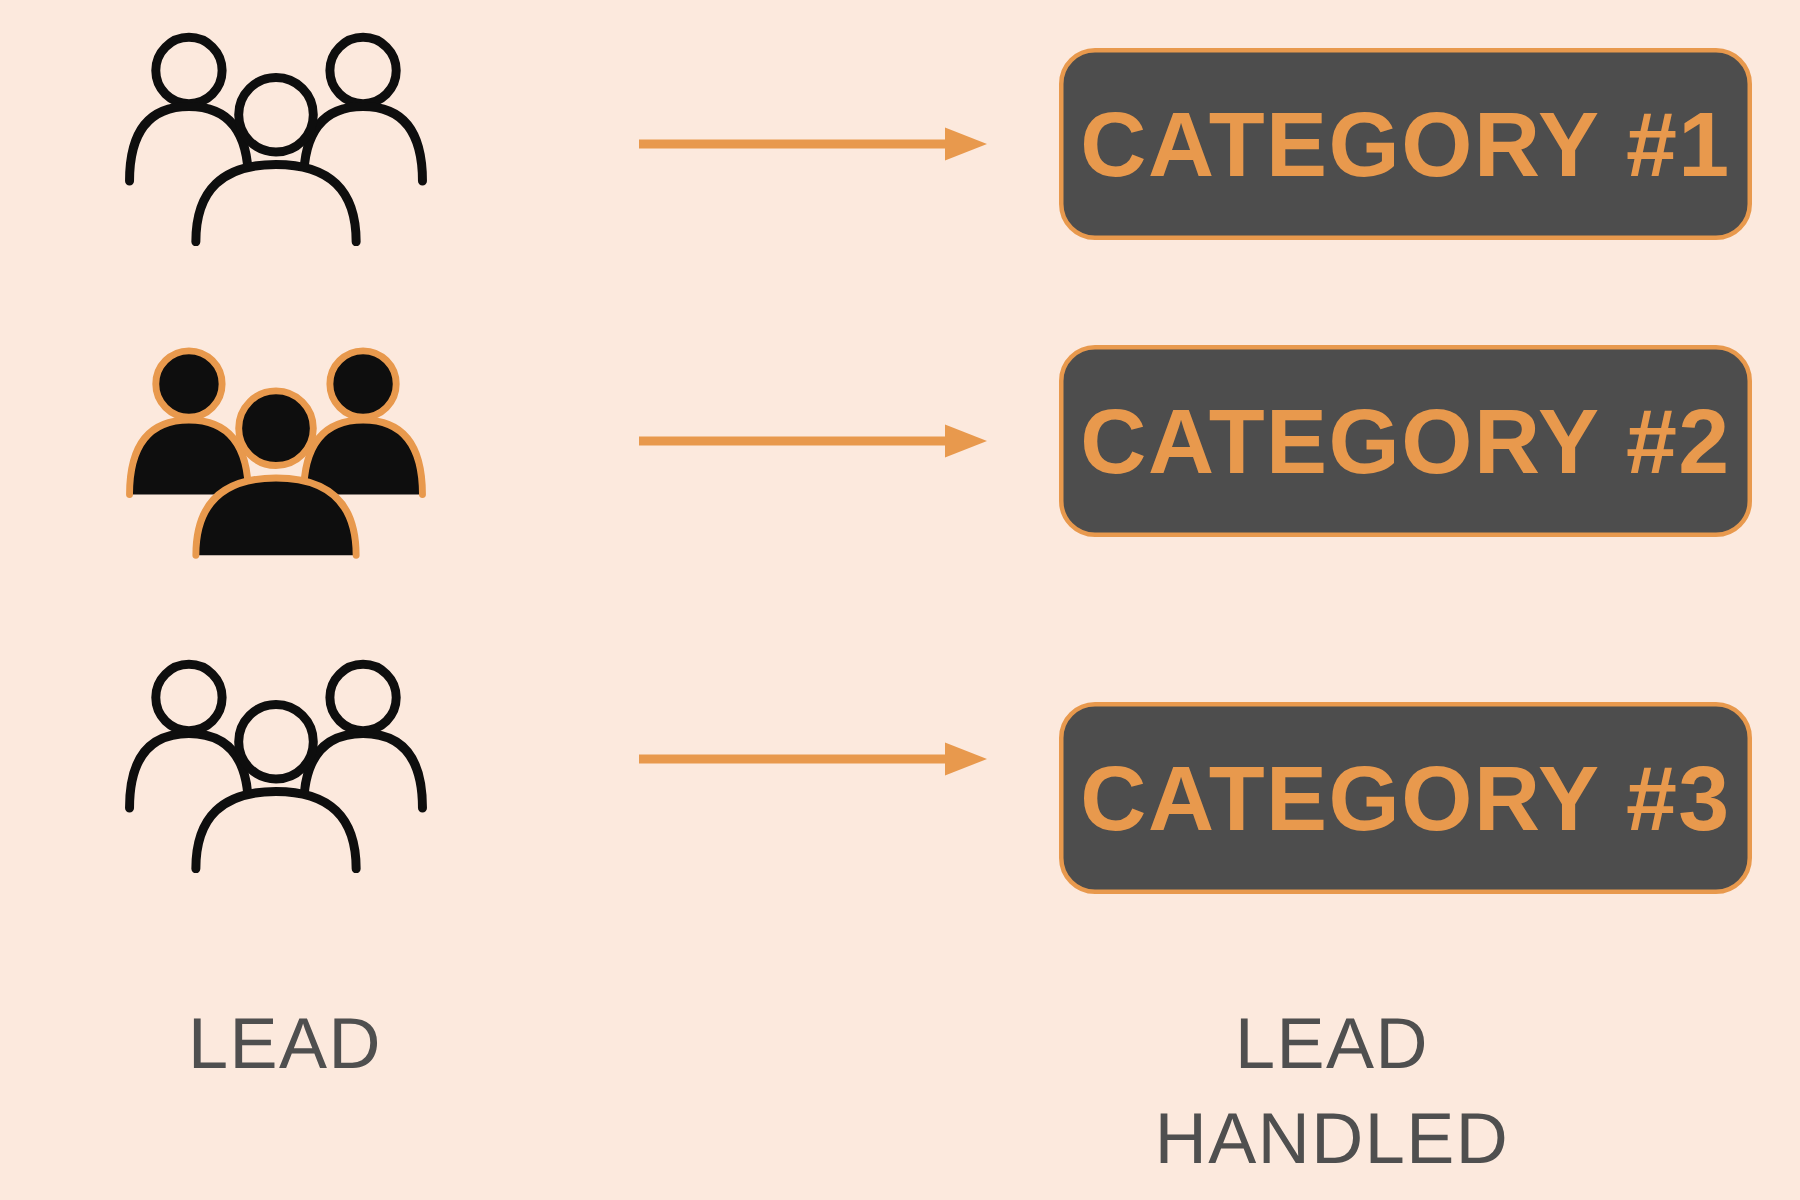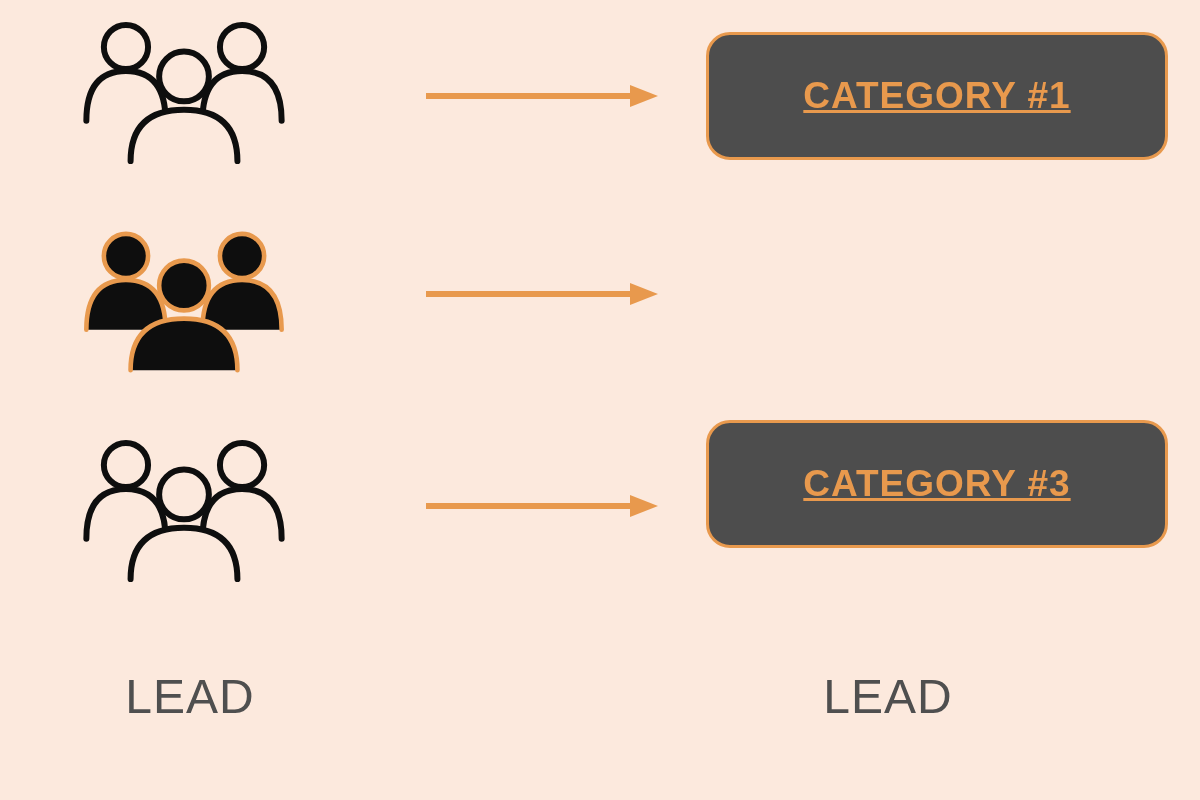--- a/index.html
+++ b/index.html
@@ -31,21 +31,21 @@
   .arrow polygon{fill:var(--accent);}
   .category-box{
     position:absolute;left:706px;width:462px;height:128px;
     background:var(--box_bg);
     border:3px solid var(--accent);
     border-radius:24px;
     display:flex;align-items:center;justify-content:center;
   }
   .category-label{
     color:var(--accent);
-    font-size:37px;font-weight:700;letter-spacing:1px;text-decoration:underline;
+    font-size:61px;font-weight:700;letter-spacing:1px;
   }
   .footer-label{
     position:absolute;top:652px;width:380px;
     text-align:center;color:var(--label_text);
     font-size:48px;line-height:1.32;letter-spacing:1px;margin-top:13px;
   }
   .footer-left{left:0px;}
   .footer-right{left:698px;}
 </style>
 </head>
@@ -78,39 +78,43 @@
       <circle cx="183" cy="38" r="24"></circle>
       <path d="M140,118 Q140,64 183,64 Q226,64 226,118"></path>
       <circle cx="120" cy="70" r="27"></circle>
       <path d="M62,162 Q62,106 120,106 Q178,106 178,162"></path>
     </svg>
   </div>
   <svg class="arrow" style="left:424px;top:278px;" viewBox="0 0 236 32">
     <line x1="2" y1="16" x2="206" y2="16"></line>
     <polygon points="206,5 234,16 206,27"></polygon>
   </svg>
+  <div class="category-box" style="top:230px;">
+    <div class="category-label">CATEGORY #2</div>
+  </div>
 
   <div class="icon-wrap" style="left:68px;top:430px;">
     <svg class="icon-outline" viewBox="0 0 240 165" aria-hidden="true">
       <circle cx="57" cy="38" r="24"></circle>
       <path d="M14,118 Q14,64 57,64 Q100,64 100,118"></path>
       <circle cx="183" cy="38" r="24"></circle>
       <path d="M140,118 Q140,64 183,64 Q226,64 226,118"></path>
       <circle cx="120" cy="70" r="27"></circle>
       <path d="M62,162 Q62,106 120,106 Q178,106 178,162"></path>
     </svg>
   </div>
   <svg class="arrow" style="left:424px;top:490px;" viewBox="0 0 236 32">
     <line x1="2" y1="16" x2="206" y2="16"></line>
     <polygon points="206,5 234,16 206,27"></polygon>
   </svg>
-  <div class="category-box" style="top:420px;">
+  <div class="category-box" style="top:468px;">
     <div class="category-label">CATEGORY #3</div>
   </div>
 
   <div class="footer-label footer-left">
     <div>LEAD</div>
   </div>
   <div class="footer-label footer-right">
     <div>LEAD</div>
+    <div>HANDLED</div>
   </div>
 
 </div>
 
 </body></html>

